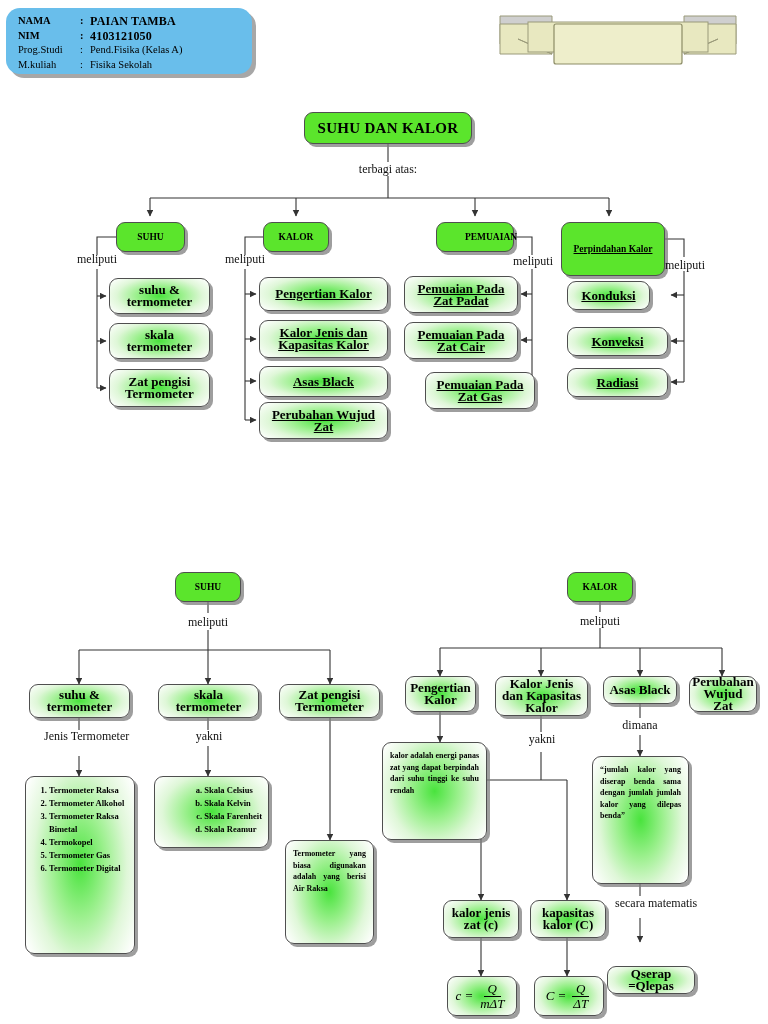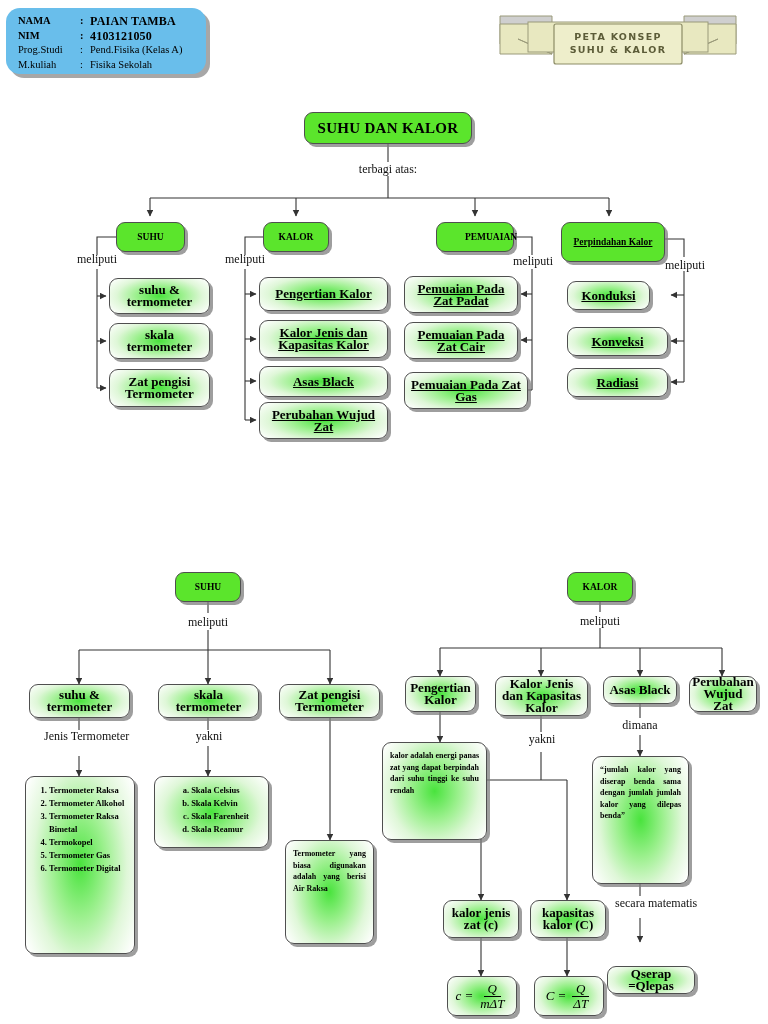--- a/index.html
+++ b/index.html
@@ -5,21 +5,21 @@
   html,body{margin:0;padding:0;background:#ffffff;}
   body{width:768px;height:1024px;position:relative;overflow:hidden;
        font-family:"Liberation Serif",serif;color:#000;}
 
   #canvas{position:absolute;inset:0;width:768px;height:1024px;}
 
   
   #wires{position:absolute;left:0;top:0;width:768px;height:1024px;pointer-events:none;}
 
   
-  .idcard{position:absolute;left:6px;top:8px;width:200px;height:66px;
+  .idcard{position:absolute;left:6px;top:8px;width:246px;height:66px;
           background:#69BEEB;border-radius:14px;
           box-shadow:4px 4px 0 rgba(120,120,120,.65);
           padding:6px 10px 0 12px;box-sizing:border-box;}
   .idrow{display:flex;font-size:10.5px;line-height:14.5px;}
   .idrow .k{width:62px;flex:0 0 62px;}
   .idrow .s{width:10px;flex:0 0 10px;}
   .idrow.bold .k,.idrow.bold .s,.idrow.bold .v{font-weight:bold;}
   .idrow.bold .v{font-size:12px;letter-spacing:.2px;}
 
   
@@ -35,21 +35,21 @@
         border-radius:9px;font-weight:bold;padding:2px 4px;}
   .solid{background:#5BE52C;}
   .grad{background:radial-gradient(ellipse 62% 78% at 50% 50%,#49e33d 0%,#9cf08e 38%,#dff7d8 70%,#ffffff 100%);}
   .shadowed{box-shadow:3px 3px 0 rgba(125,125,125,.75);}
   .hdr{font-size:15px;letter-spacing:.3px;}
   .lvl1{font-size:9.5px;}
   .lvl2{font-size:13px;line-height:12px;}
   .underline{text-decoration:underline;}
   .txtbox{align-items:flex-start;justify-content:flex-start;text-align:justify;
           font-size:8px;line-height:11.5px;padding:7px 7px;}
-  .listbox{align-items:flex-start;justify-content:center;text-align:left;
+  .listbox{align-items:flex-start;justify-content:flex-end;text-align:left;
            font-size:8.5px;line-height:13px;padding:7px 6px 6px 8px;}
   .listbox ol,.listbox ul{margin:0;padding-left:15px;}
   .listbox li{margin:0;}
   .listbox.alpha ol{list-style-type:lower-alpha;}
 
   
   .elabel{position:absolute;font-size:12px;font-weight:normal;color:#111;
           text-align:center;line-height:10px;white-space:nowrap;}
 
   
@@ -171,53 +171,49 @@
 
   <div class="banner">
     <svg width="252" height="56" viewBox="0 0 252 56">
       <polygon points="8,6 60,6 60,30 30,20 60,34 8,34" fill="#cfcfcf" stroke="#9a9a7a" stroke-width="1"></polygon>
       <polygon points="244,6 192,6 192,30 222,20 192,34 244,34" fill="#cfcfcf" stroke="#9a9a7a" stroke-width="1"></polygon>
       <polygon points="8,14 60,14 60,44 26,29 60,44 8,44" fill="#e8e8c0" stroke="#9a9a7a" stroke-width="1"></polygon>
       <polygon points="244,14 192,14 192,44 226,29 192,44 244,44" fill="#e8e8c0" stroke="#9a9a7a" stroke-width="1"></polygon>
       <rect x="36" y="12" width="180" height="30" fill="#e8e8c0" stroke="#9a9a7a" stroke-width="1"></rect>
       <rect x="62" y="14" width="128" height="40" rx="2" fill="#eeeecb" stroke="#8c8c66" stroke-width="1.2"></rect>
     </svg>
-    <div class="bannerlabel">
-      <div>PETA KONSEP</div>
-      <div>SUHU &amp; KALOR</div>
-    </div>
   </div>
 
   <div class="node solid hdr shadowed" style="left:304px;top:112px;width:168px;height:32px;">SUHU DAN KALOR</div>
   <div class="elabel" style="left:348px;top:164px;width:80px;">terbagi atas:</div>
 
   <div class="node solid lvl1 shadowed" style="left:116px;top:222px;width:69px;height:30px;">SUHU</div>
   <div class="elabel" style="left:72px;top:254px;width:50px;">meliputi</div>
 
   <div class="node solid lvl1 shadowed" style="left:263px;top:222px;width:66px;height:30px;">KALOR</div>
   <div class="elabel" style="left:220px;top:254px;width:50px;">meliputi</div>
 
   <div class="node solid lvl1 shadowed" style="left:436px;top:222px;width:78px;height:30px;padding-left:36px;">PEMUAIAN</div>
   <div class="elabel" style="left:508px;top:256px;width:50px;">meliputi</div>
 
-  <div class="node solid lvl1 underline shadowed" style="left:561px;top:222px;width:104px;height:40px;">Perpindahan Kalor</div>
+  <div class="node solid lvl1 underline shadowed" style="left:561px;top:222px;width:104px;height:54px;">Perpindahan Kalor</div>
   <div class="elabel" style="left:660px;top:260px;width:50px;">meliputi</div>
 
   <div class="node grad lvl2 shadowed" style="left:109px;top:278px;width:101px;height:36px;">suhu &amp; termometer</div>
   <div class="node grad lvl2 shadowed" style="left:109px;top:323px;width:101px;height:36px;">skala termometer</div>
   <div class="node grad lvl2 shadowed" style="left:109px;top:369px;width:101px;height:38px;">Zat pengisi Termometer</div>
 
   <div class="node grad lvl2 underline shadowed" style="left:259px;top:277px;width:129px;height:34px;">Pengertian Kalor</div>
   <div class="node grad lvl2 underline shadowed" style="left:259px;top:320px;width:129px;height:38px;">Kalor Jenis dan Kapasitas Kalor</div>
   <div class="node grad lvl2 underline shadowed" style="left:259px;top:366px;width:129px;height:31px;">Asas Black</div>
   <div class="node grad lvl2 underline shadowed" style="left:259px;top:402px;width:129px;height:37px;">Perubahan Wujud Zat</div>
 
   <div class="node grad lvl2 underline shadowed" style="left:404px;top:276px;width:114px;height:37px;">Pemuaian Pada Zat Padat</div>
   <div class="node grad lvl2 underline shadowed" style="left:404px;top:322px;width:114px;height:37px;">Pemuaian Pada Zat Cair</div>
-  <div class="node grad lvl2 underline shadowed" style="left:404px;top:372px;width:124px;height:37px;">Pemuaian Pada Zat Gas</div>
+  <div class="node grad lvl2 underline shadowed" style="left:425px;top:372px;width:110px;height:37px;">Pemuaian Pada Zat Gas</div>
 
   <div class="node grad lvl2 underline shadowed" style="left:567px;top:281px;width:83px;height:29px;">Konduksi</div>
   <div class="node grad lvl2 underline shadowed" style="left:567px;top:327px;width:101px;height:29px;">Konveksi</div>
   <div class="node grad lvl2 underline shadowed" style="left:567px;top:368px;width:101px;height:29px;">Radiasi</div>
 
   <div class="node solid lvl1 shadowed" style="left:175px;top:572px;width:66px;height:30px;">SUHU</div>
   <div class="elabel" style="left:183px;top:617px;width:50px;">meliputi</div>
 
   <div class="node grad lvl2 shadowed" style="left:29px;top:684px;width:101px;height:34px;">suhu &amp; termometer</div>
   <div class="elabel" style="left:44px;top:731px;width:72px;">Jenis Termometer</div>

